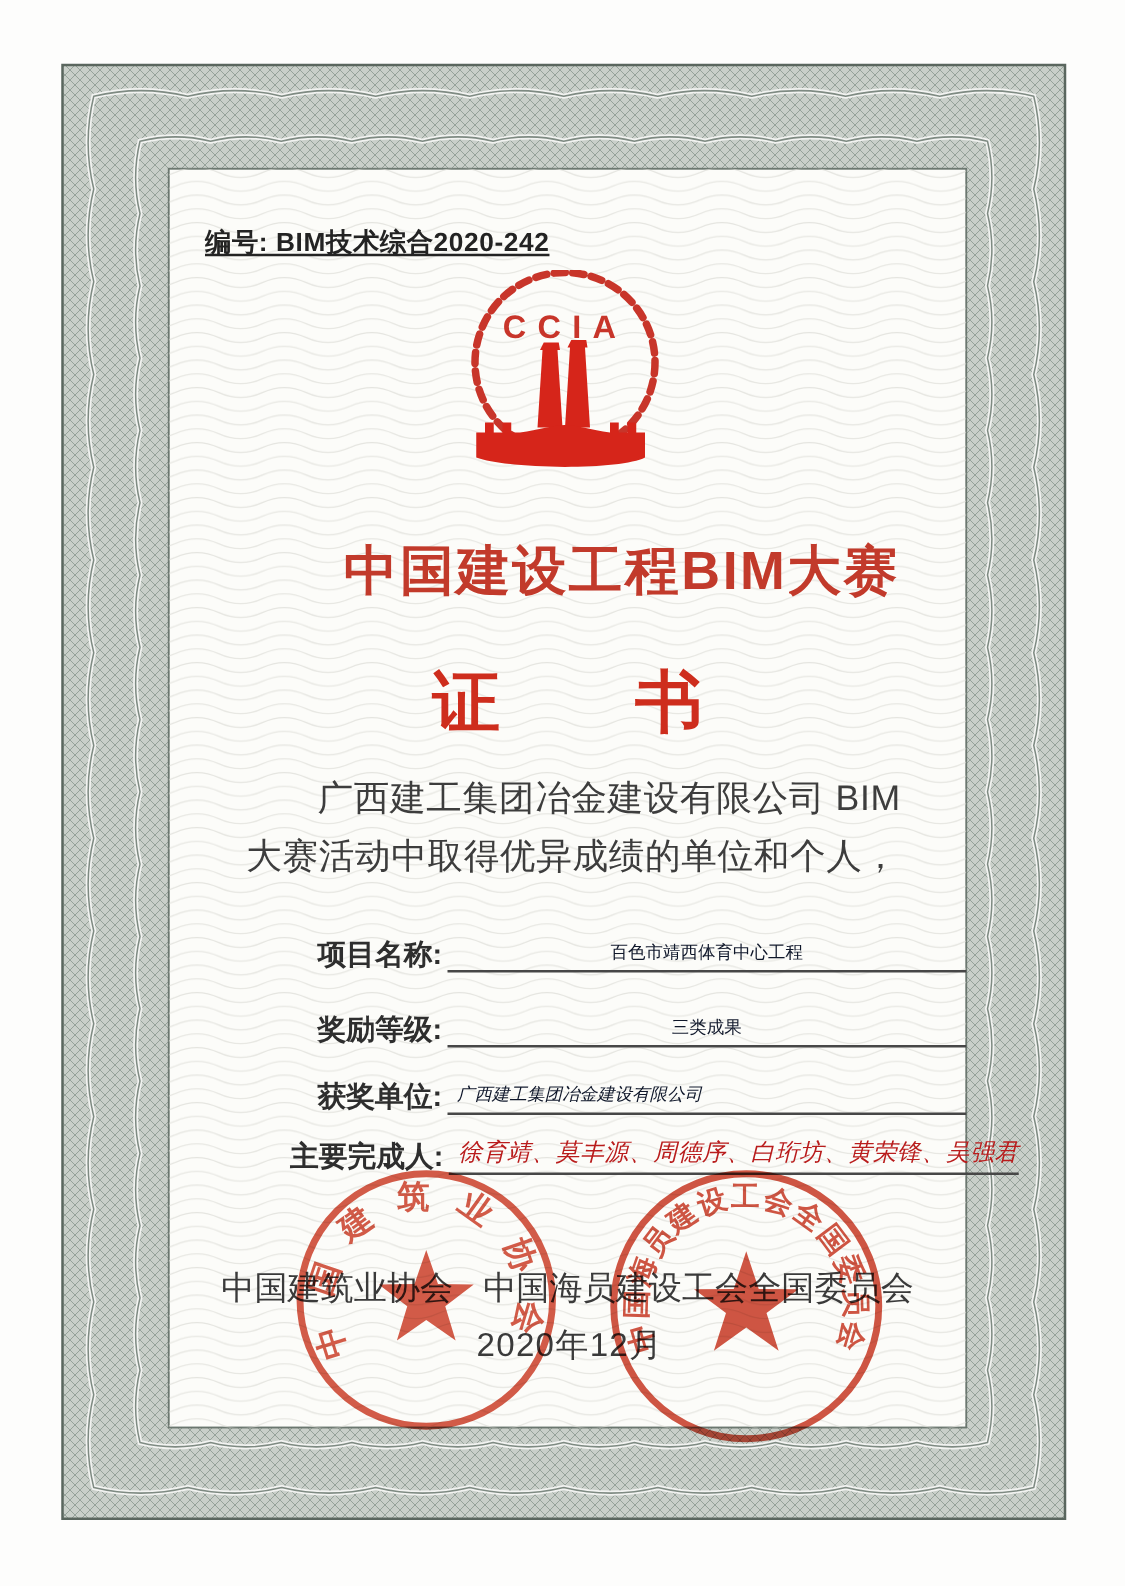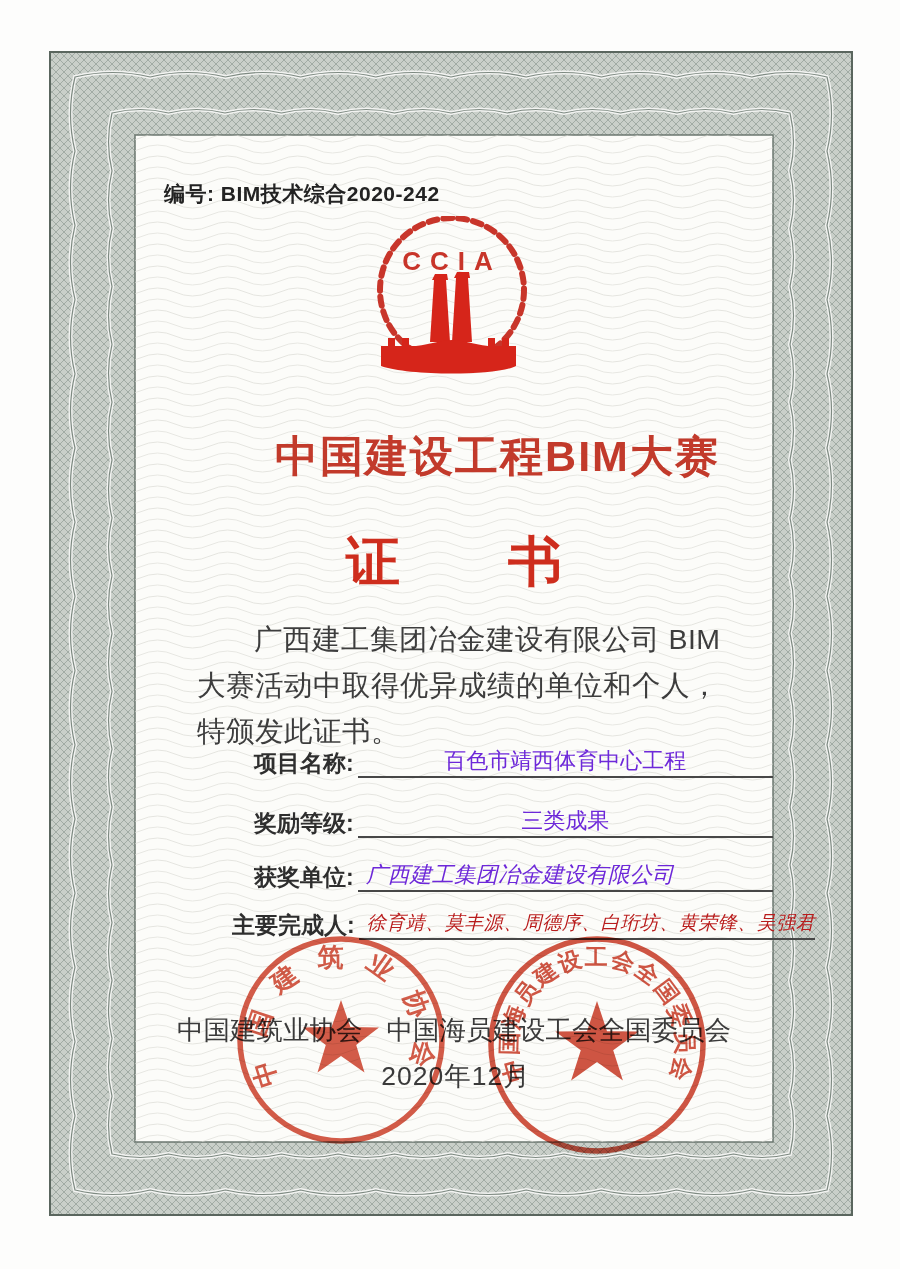--- a/index.html
+++ b/index.html
@@ -4,21 +4,21 @@
 <style>
   html,body{margin:0;padding:0;background:#ffffff;}
   .page{position:relative;width:900px;height:1269px;background:#fdfdfc;overflow:hidden;
         font-family:"Liberation Sans",sans-serif;}
   svg.layer{position:absolute;left:0;top:0;width:900px;height:1269px;}
   #frame-svg{z-index:0;}
   #seals-svg{z-index:5;pointer-events:none;mix-blend-mode:multiply;opacity:.88;}
   .content{position:absolute;left:0;top:0;width:900px;height:1269px;z-index:2;}
 
   .serial{position:absolute;left:164px;top:180px;font-size:21px;font-weight:bold;
-          color:#232323;letter-spacing:.5px;}
+          color:#232323;letter-spacing:.5px;text-decoration:underline;}
 
   .logo{position:absolute;left:347px;top:216px;}
 
   .title{position:absolute;left:135px;top:428px;width:725px;margin:0;text-align:center;
          font-size:43px;font-weight:bold;color:#c23a2b;letter-spacing:2px;}
 
   .heading{position:absolute;left:135px;top:526px;width:638px;margin:0;text-align:center;
            font-size:54px;font-weight:700;color:#ce2d1d;
            font-family:"DejaVu Serif","Liberation Serif",serif;}
 
@@ -27,22 +27,22 @@
   .body-text .line{display:block;line-height:46px;white-space:nowrap;}
   .body-text .line.first{text-indent:57px;}
 
   .fields{position:absolute;left:232px;top:746px;width:541px;}
   .field-row{display:flex;align-items:flex-end;margin-bottom:28px;}
   .field-row.indent{padding-left:22px;}
   .field-row:nth-child(2){margin-bottom:22px;}
   .field-row:nth-child(3){margin-bottom:16px;}
   .field-label{white-space:nowrap;font-size:23px;font-weight:600;color:#2e2e2e;
                padding-right:4px;line-height:30px;}
-  .field-value{flex:1;border-bottom:2px solid #474747;text-align:center;font-size:22px;
-               color:#6d28d9;line-height:30px;white-space:nowrap;}
+  .field-value{flex:1;border-bottom:2px solid #474747;text-align:center;font-size:14px;
+               color:#0f172a;line-height:30px;white-space:nowrap;}
   .field-value.left{text-align:left;padding-left:8px;font-style:italic;}
   .field-value.names{font-size:19px;color:#b91c1c;letter-spacing:.5px;}
 
   .issuers{position:absolute;left:135px;top:1012px;width:638px;display:flex;
            justify-content:center;gap:24px;font-size:26.5px;color:#3a3a3a;}
   .issuers span{white-space:nowrap;}
   .date{position:absolute;left:135px;top:1058px;width:642px;text-align:center;
         font-size:26.5px;color:#3a3a3a;letter-spacing:1px;}
 </style>
 </head>
@@ -85,21 +85,20 @@
                l0,-8 7,0 0,8 7,0 0,-8 7,0 0,8 7,0 0,20
                C150,160 62,160 34,150 Z" fill="#d6251a"></path>
     </svg>
 
     <h1 class="title">中国建设工程BIM大赛</h1>
     <h2 class="heading">证　　书</h2>
 
     <p class="body-text">
       <span class="line first">广西建工集团冶金建设有限公司 BIM</span>
       <span class="line">大赛活动中取得优异成绩的单位和个人，</span>
-      <span class="line">特颁发此证书。</span>
     </p>
 
     <div class="fields">
       <div class="field-row indent">
         <span class="field-label">项目名称:</span>
         <span class="field-value">百色市靖西体育中心工程</span>
       </div>
       <div class="field-row indent">
         <span class="field-label">奖励等级:</span>
         <span class="field-value">三类成果</span>

